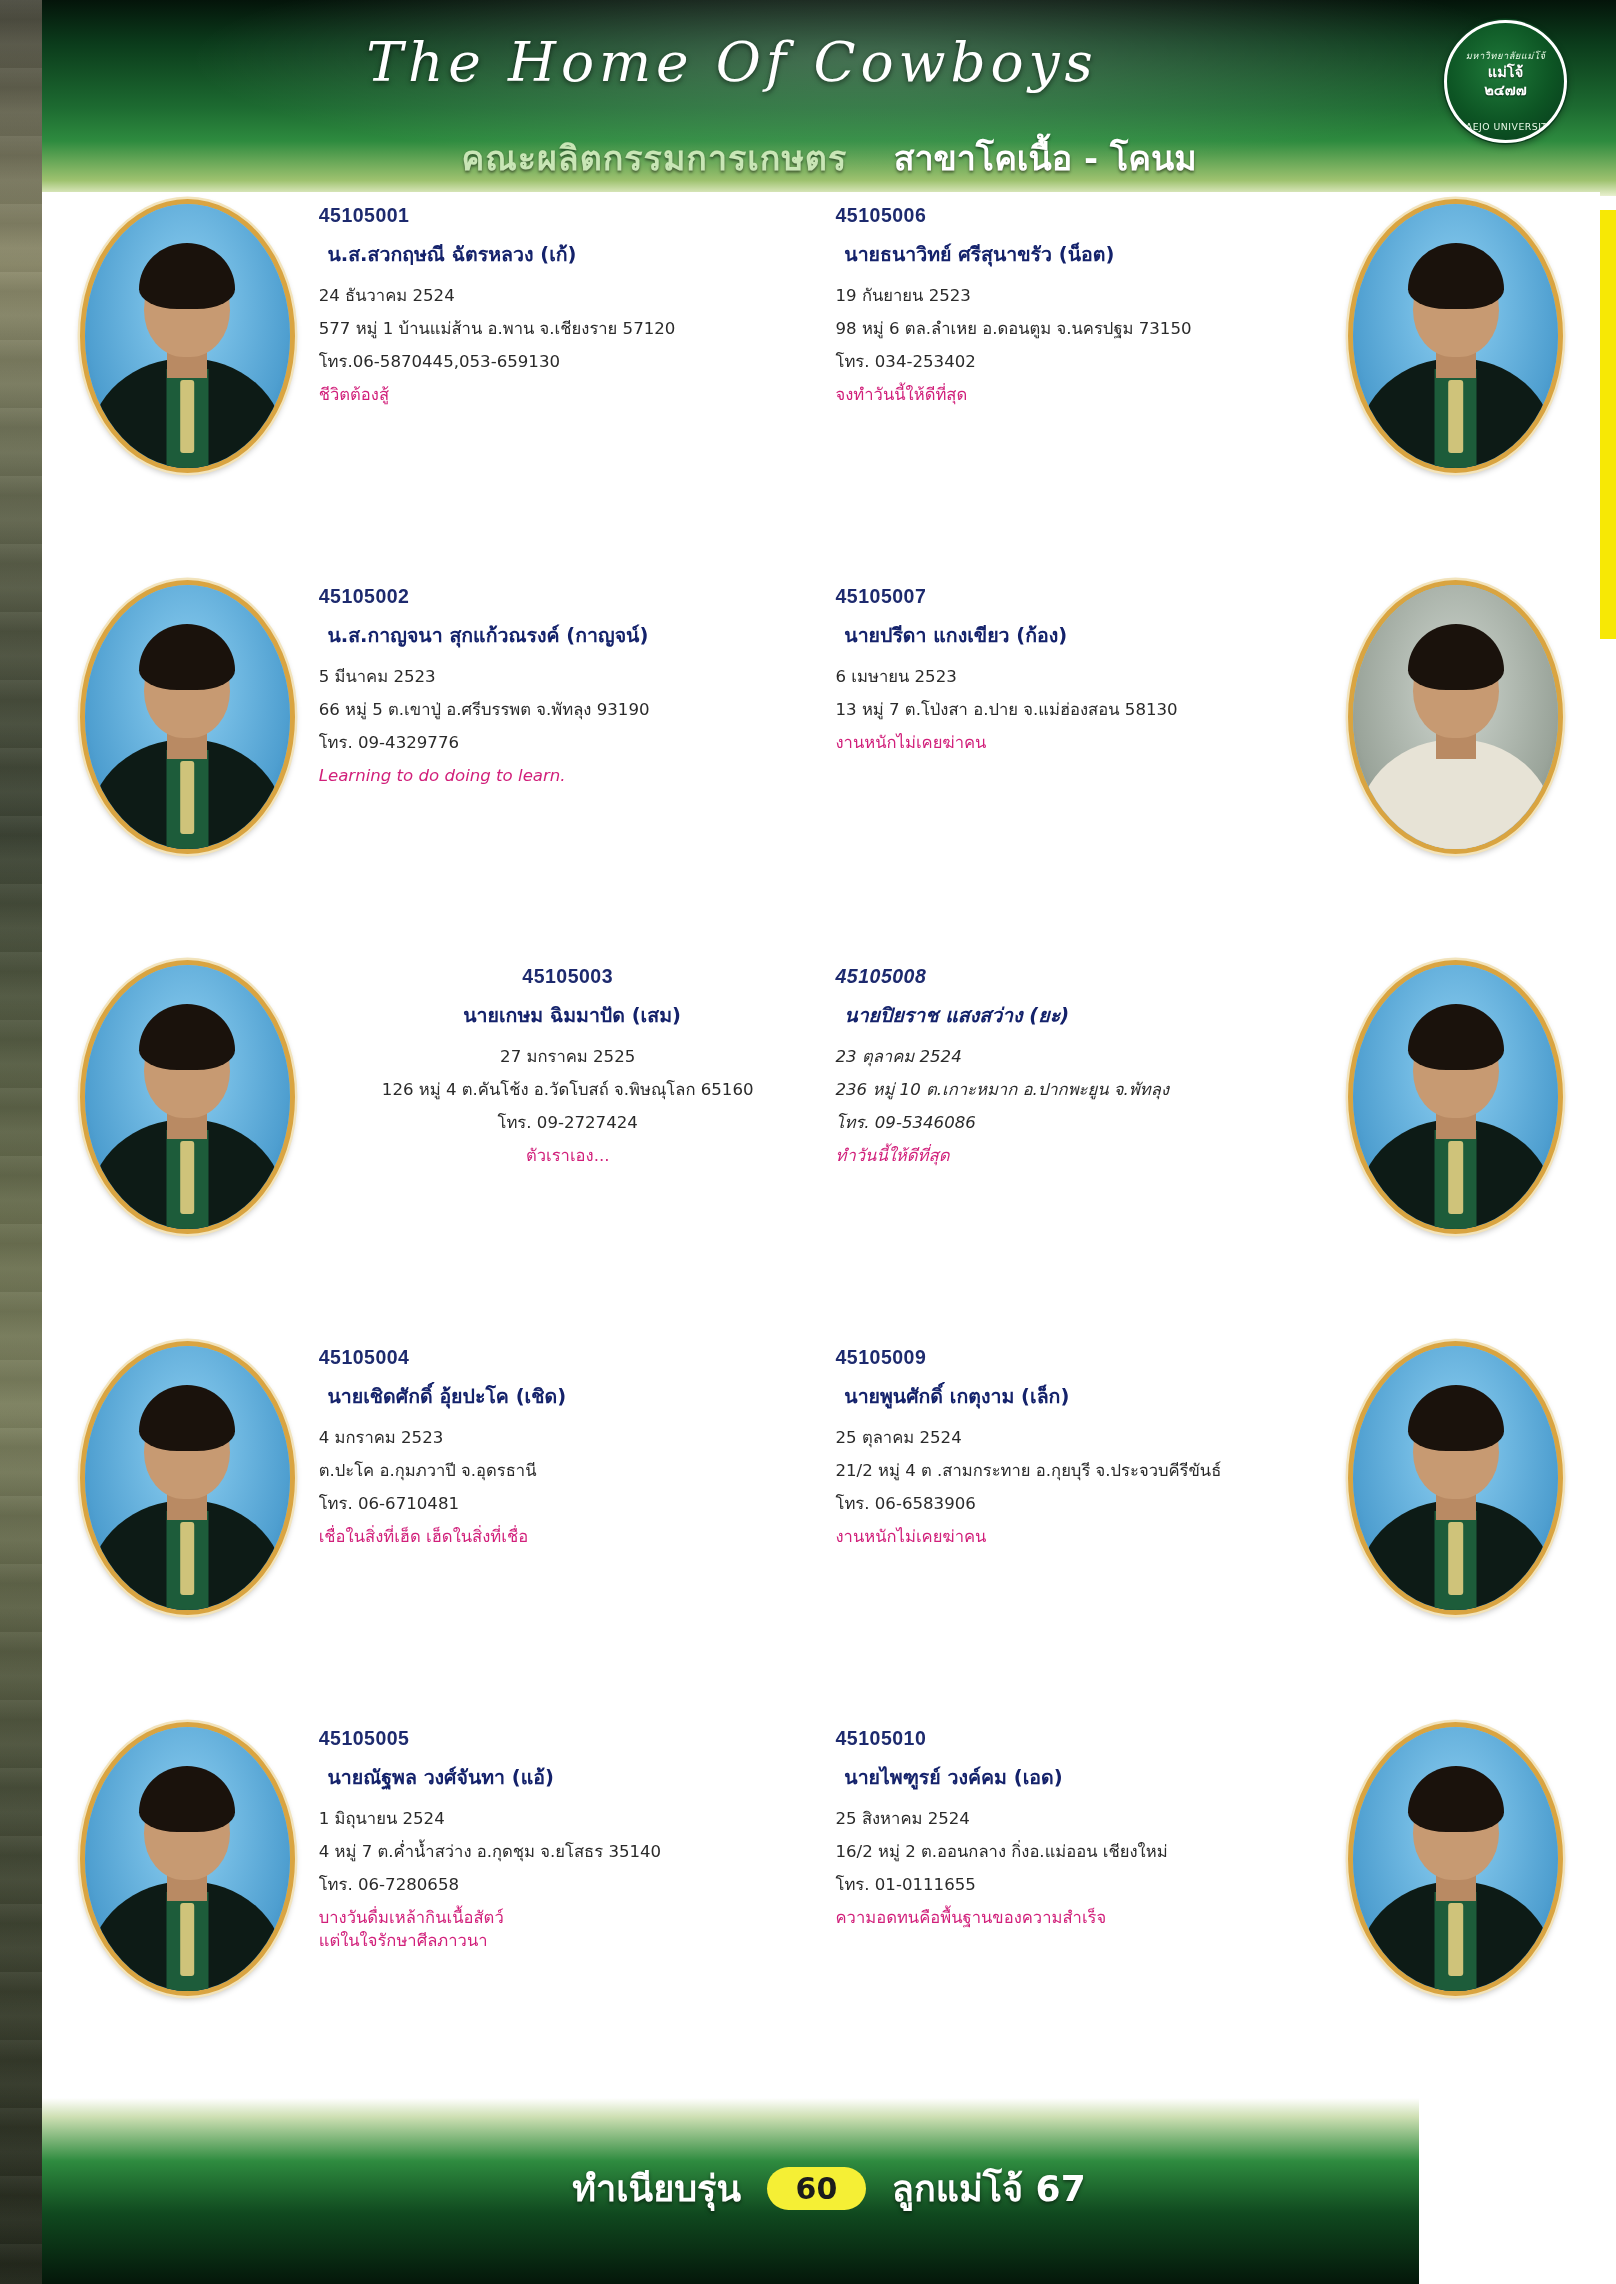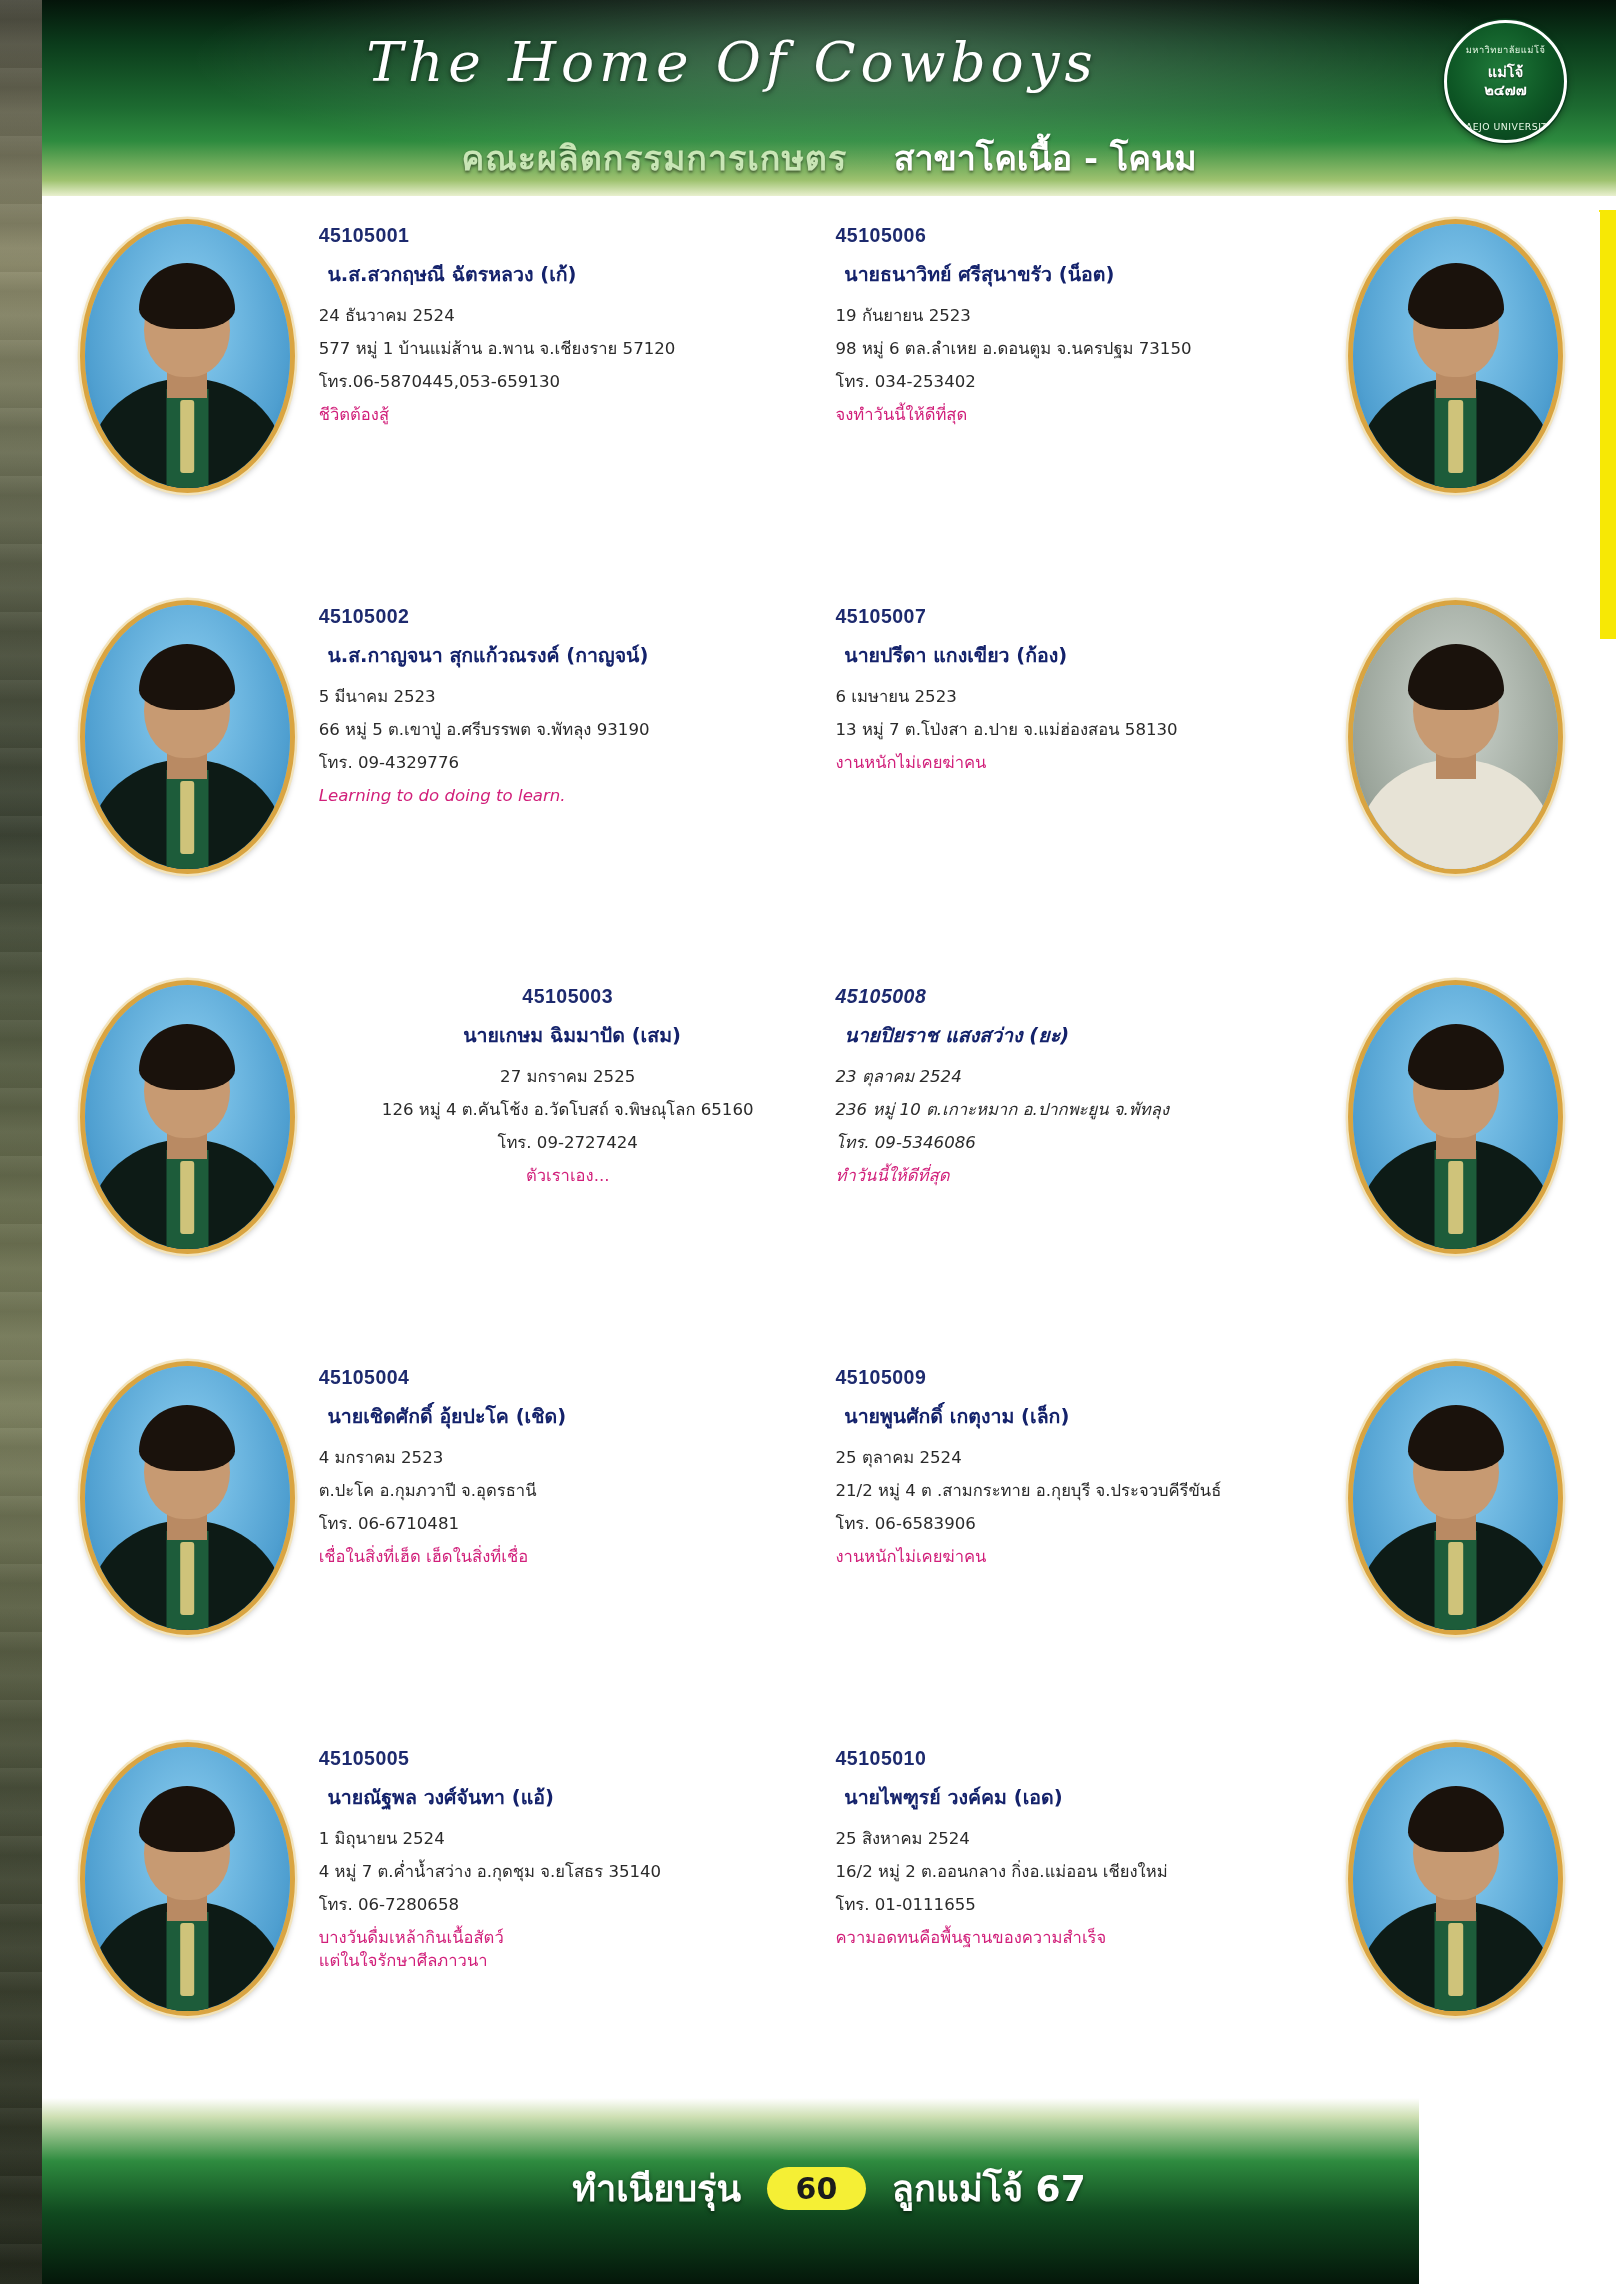--- a/index.html
+++ b/index.html
@@ -128,39 +128,39 @@
   .seal .ring-text-top,
   .seal .ring-text-bottom {
     position: absolute;
     left: 0;
     width: 117px;
     text-align: center;
     font-size: 9.3px;
     letter-spacing: 0.5px;
     color: #eafbe8;
   }
-  .seal .ring-text-top { top: 19px; }
+  .seal .ring-text-top { top: 25px; font-style: italic; }
   .seal .ring-text-bottom { bottom: 7.8px; }
   .seal .seal-core {
     position: absolute;
     left: 50%; top: 50%;
     transform: translate(-50%,-50%);
     text-align: center;
     font-size: 14.6px;
     font-weight: bold;
     line-height: 1.25;
     color: #ffffff;
     text-shadow: 0 1px 1.5px rgba(0,0,0,0.6);
   }
 
   
   .content {
     position: absolute;
     left: 42px;
-    top: 212px;
+    top: 192px;
     width: 1558px;
     height: 1901px;
     background: #ffffff;
   }
 
   .entry {
     position: absolute;
     width: 761px;
     height: 371px;
   }

